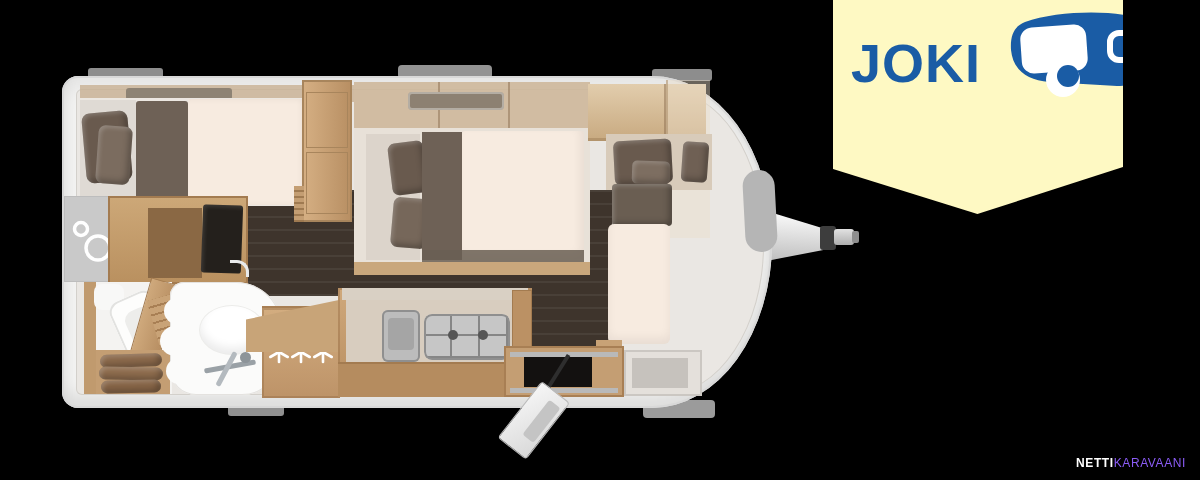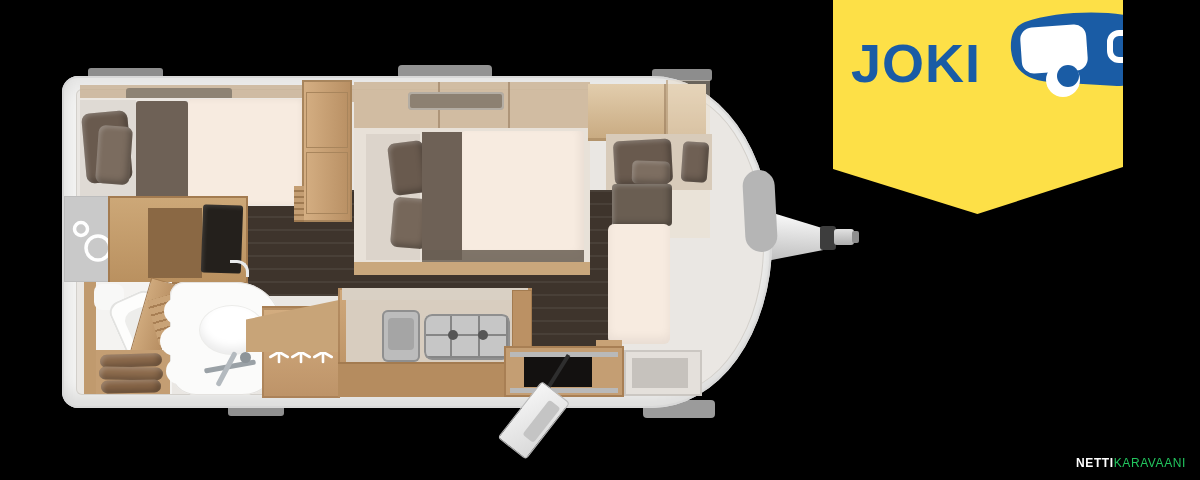--- a/index.html
+++ b/index.html
@@ -6,21 +6,21 @@
   #stage{position:relative;width:1200px;height:480px;background:#000;overflow:hidden;
          font-family:"Liberation Sans", sans-serif;}
   .e{position:absolute;}
   .floor{background-color:#3e342c;
          background-image:repeating-linear-gradient(to bottom, rgba(255,255,255,.06) 0 2px, rgba(0,0,0,0) 2px 13px);}
   .pillow{box-shadow:inset 2px 2px 4px rgba(255,255,255,.22), inset -3px -3px 6px rgba(0,0,0,.28);}
   .wood-shade{box-shadow:inset 0 0 0 2px rgba(150,110,70,.45);}
   .badge-text{font-weight:bold;line-height:1;white-space:nowrap;}
   .wm{font-size:12px;letter-spacing:.6px;white-space:nowrap;}
   .wm b{color:#ffffff;font-weight:bold;}
-  .wm span{color:#22c55e;font-weight:normal;}
+  .wm span{color:#8b5cf6;font-weight:normal;}
 </style>
 </head>
 <body>
 
 <div id="stage">
 
   <div class="e" style="left:88px;top:68px;width:75px;height:12px;background:#8d8d8d;border-radius:3px;"></div>
   <div class="e" style="left:398px;top:65px;width:94px;height:14px;background:#939393;border-radius:4px;"></div>
   <div class="e" style="left:652px;top:69px;width:60px;height:12px;background:#8d8d8d;border-radius:3px;"></div>
   <div class="e" style="left:228px;top:402px;width:56px;height:14px;background:#909090;border-radius:3px;"></div>
@@ -149,21 +149,21 @@
   <div class="e" style="left:512px;top:290px;width:20px;height:107px;background:#bb9164;box-shadow:inset 0 0 0 1px #a37b50;"></div>
 
   <div class="e" style="left:504px;top:346px;width:120px;height:51px;background:#c49e73;box-shadow:inset 0 0 0 2px #a87f54;"></div>
   <div class="e" style="left:510px;top:352px;width:108px;height:5px;background:#b9b9b9;"></div>
   <div class="e" style="left:524px;top:357px;width:68px;height:30px;background:#131110;"></div>
   <div class="e" style="left:556px;top:352px;width:4px;height:40px;background:#2e2e2e;transform:rotate(32deg);"></div>
   <div class="e" style="left:510px;top:388px;width:108px;height:5px;background:#b9b9b9;"></div>
   <div class="e" style="left:538px;top:392px;width:36px;height:72px;background:linear-gradient(115deg,#f6f6f6,#d9d9d9);border:1px solid #bbbbbb;border-radius:4px;transform:rotate(38deg);transform-origin:top center;box-sizing:border-box;"></div>
   <div class="e" style="left:548px;top:404px;width:14px;height:44px;background:#c4c4c4;border-radius:3px;transform:rotate(38deg);transform-origin:top center;"></div>
 
-  <div class="e" style="left:833px;top:0;width:290px;height:214px;background:#fde047;
+  <div class="e" style="left:833px;top:0;width:290px;height:214px;background:#fef9c3;
               clip-path:polygon(0 0,100% 0,100% 78%,49.8% 100%,0 79%);">
     <div class="badge-text e" style="left:18px;top:36px;font-size:54px;color:#1a5ca5;letter-spacing:1px;">JOKI</div>
     <svg class="e" style="left:164px;top:6px;" width="170" height="95" viewBox="0 0 170 95">
       <path d="M28,16 C60,4 118,4 140,12 C158,18 161,34 159,52 C157,72 142,80 120,80 L52,76 C30,74 16,64 14,44 C13,28 18,20 28,16 Z" fill="#1a5ca5"></path>
       <rect x="24" y="20" width="66" height="46" rx="12" fill="#ffffff" transform="rotate(-4 57 43)"></rect>
       <rect x="113" y="27" width="40" height="27" rx="9" fill="none" stroke="#ffffff" stroke-width="6"></rect>
       <circle cx="66" cy="74" r="17" fill="#ffffff"></circle>
       <circle cx="71" cy="70" r="11" fill="#1a5ca5"></circle>
     </svg>
   </div>

